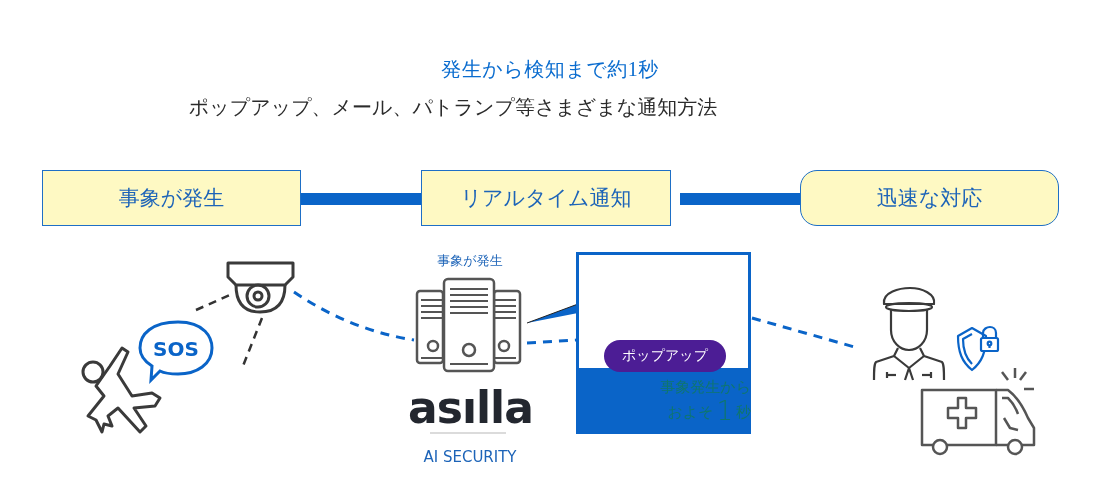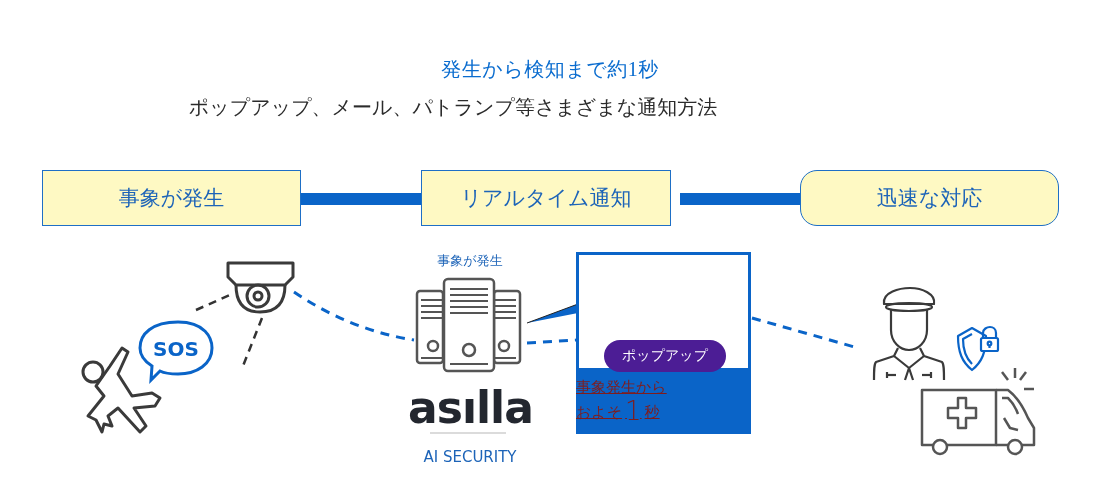--- a/index.html
+++ b/index.html
@@ -16,21 +16,21 @@
   .connector { top: 193px; height: 12px; background: #0a64c8; }
   .label-small { color: #1d64b8; font-size: 13px; }
   .ai-sec { color: #1d64b8; font-size: 15px; margin-top: 8px; }
   .brand { color: #23272f; font-size: 44px; font-family: "DejaVu Sans", sans-serif; font-weight: 600; letter-spacing: -1px; }
   .popup-card { left: 576px; top: 252px; width: 175px; height: 182px; border: 3px solid #0a64c8;
                 box-sizing: border-box; background: #fff; }
   .popup-bottom { left: 576px; top: 368px; width: 175px; height: 66px; background: #0a64c8; }
   .popup-btn { left: 604px; top: 328px; width: 122px; height: 32px; border-radius: 16px;
                background: #4c1d95; color: #fff; font-size: 14px; display: flex;
                align-items: center; justify-content: center; margin-top: 12px; }
-  .bottom-text { color: #7f1d1d; font-size: 15px; text-align: left; width: 175px; line-height: 22px; text-decoration: underline; }
+  .bottom-text { color: #0f766e; font-size: 15px; text-align: right; width: 175px; line-height: 22px; }
   .big-one { font-size: 26px; font-weight: 300; vertical-align: -3px; padding: 0 3px; }
   svg { position: absolute; left: 0; top: 0; }
 </style>
 </head>
 <body>
 
 <div class="abs title">発生から検知まで約1秒</div>
 <div class="abs subtitle">ポップアップ、メール、パトランプ等さまざまな通知方法</div>
 
 <div class="abs connector" style="left:300px; width:122px;"></div>

